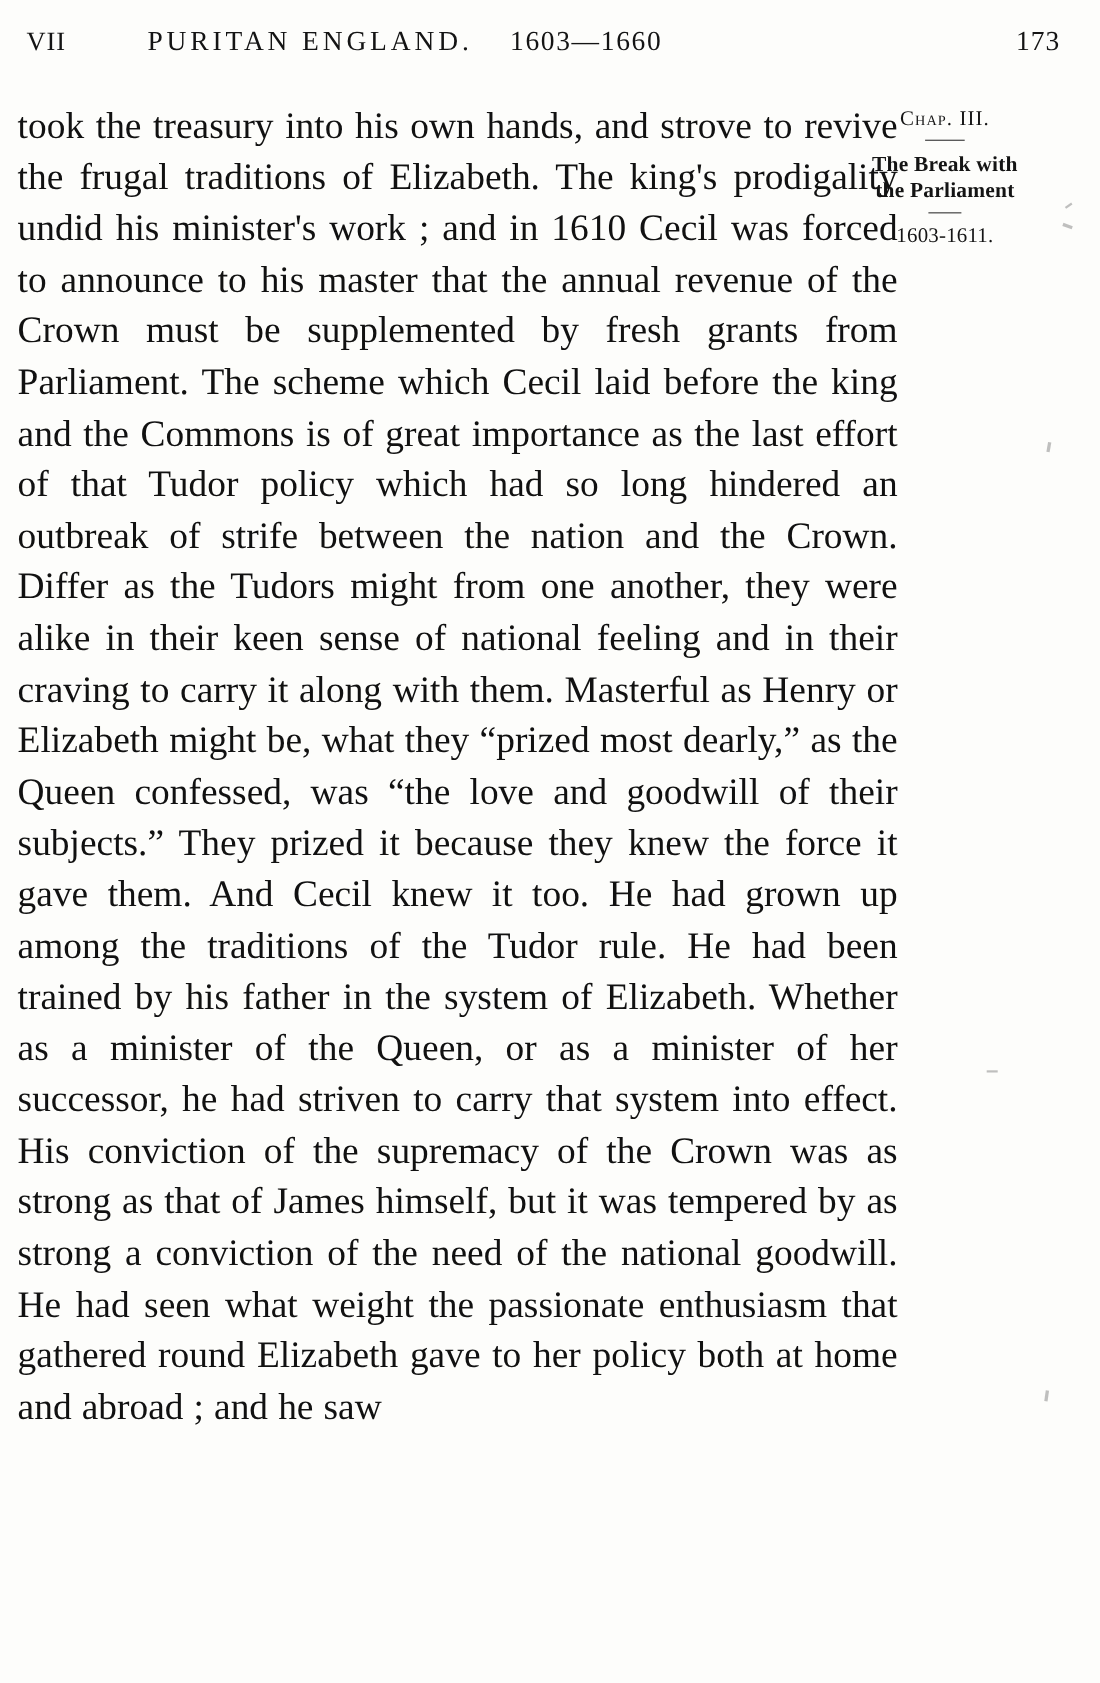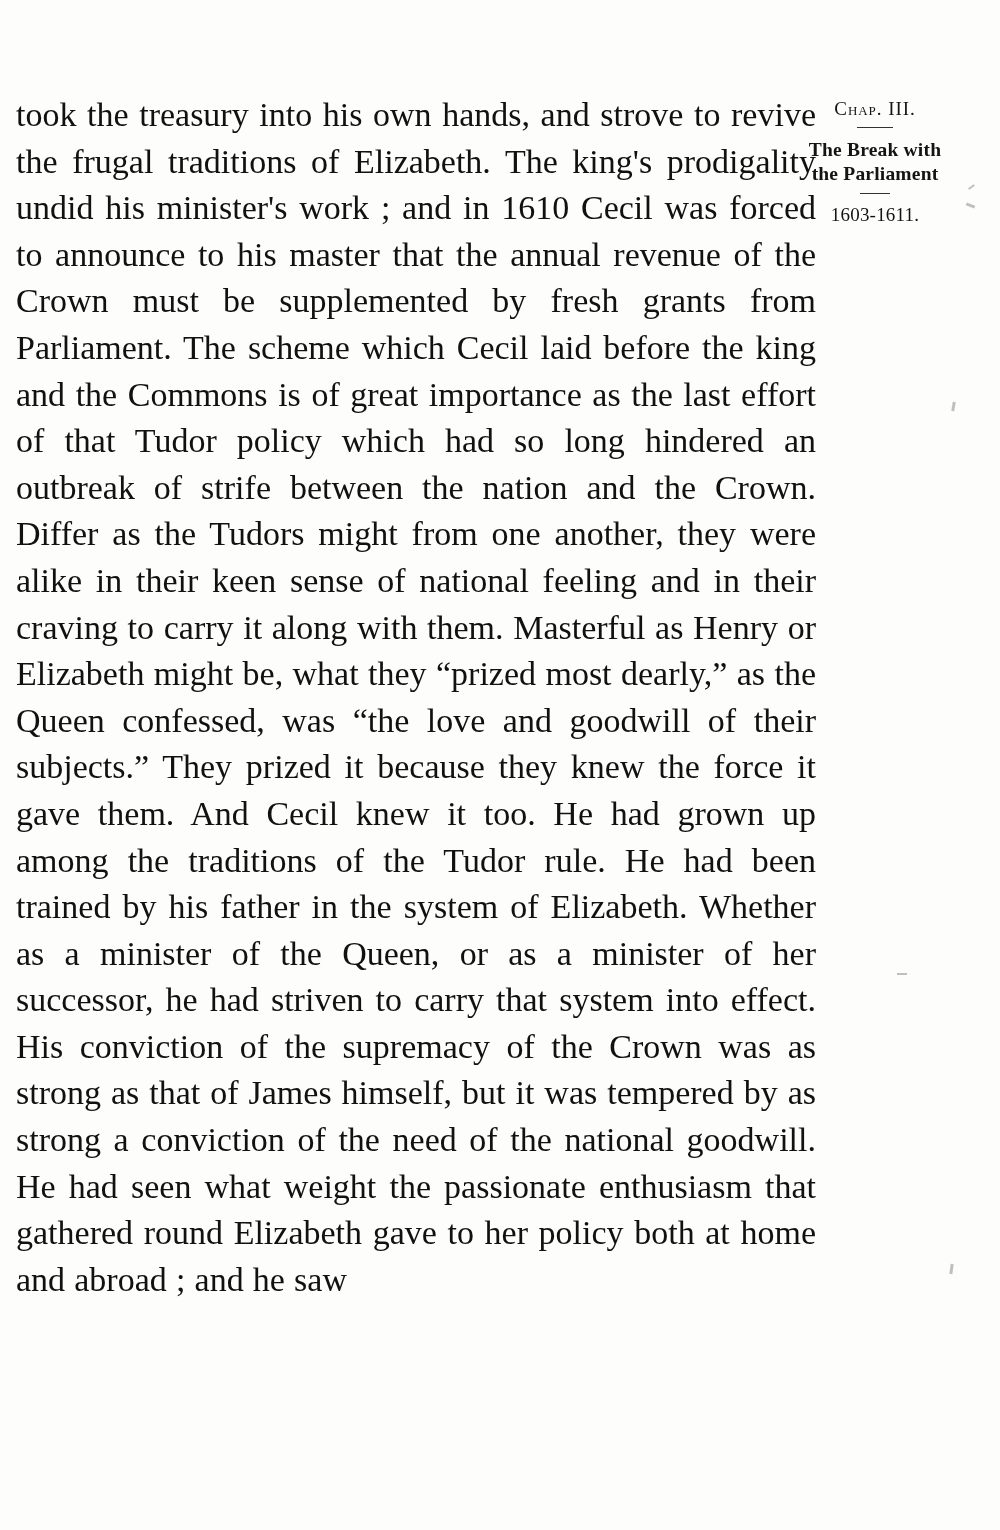--- a/index.html
+++ b/index.html
@@ -74,21 +74,21 @@
     text-align: justify;
     text-justify: inter-word;
     color: #111111;
     word-spacing: 0.02em;
     hyphens: manual;
   }
   
   .margin-col {
     position: absolute;
     top: 98px;
-    left: 800px;
+    left: 784px;
     width: 150px;
     text-align: center;
     color: #141414;
   }
   .note-chap {
     font-variant: small-caps;
     font-size: 19px;
     letter-spacing: 0.05em;
     white-space: nowrap;
   }
@@ -122,20 +122,27 @@
   .speck.s2 { left: 966px; top: 204px;  width: 9px;  height: 3px; transform: rotate(20deg); }
   .speck.s3 { left: 952px; top: 402px;  width: 3px;  height: 9px; transform: rotate(10deg); }
   .speck.s4 { left: 897px; top: 973px;  width: 10px; height: 2px; }
   .speck.s5 { left: 950px; top: 1264px; width: 3px;  height: 10px; transform: rotate(8deg); }
 </style>
 </head>
 <body>
 
 <div class="page">
 
+  <div class="running-head">
+    <div class="rh-chapter">VII</div>
+    <div class="rh-title">
+      <span>PURITAN ENGLAND.</span><span class="years">1603—1660</span>
+    </div>
+    <div class="rh-page">173</div>
+  </div>
 
   <div class="body-col">
     <p>took the treasury into his own hands, and strove to revive the frugal traditions of Elizabeth. The king's prodigality undid his minister's work ; and in 1610 Cecil was forced to announce to his master that the annual revenue of the Crown must be supplemented by fresh grants from Parliament. The scheme which Cecil laid before the king and the Commons is of great importance as the last effort of that Tudor policy which had so long hindered an outbreak of strife between the nation and the Crown. Differ as the Tudors might from one another, they were alike in their keen sense of national feeling and in their craving to carry it along with them. Masterful as Henry or Elizabeth might be, what they “prized most dearly,” as the Queen confessed, was “the love and goodwill of their subjects.” They prized it because they knew the force it gave them. And Cecil knew it too. He had grown up among the traditions of the Tudor rule. He had been trained by his father in the system of Elizabeth. Whether as a minister of the Queen, or as a minister of her successor, he had striven to carry that system into effect. His conviction of the supremacy of the Crown was as strong as that of James himself, but it was tempered by as strong a conviction of the need of the national goodwill. He had seen what weight the passionate enthusiasm that gathered round Elizabeth gave to her policy both at home and abroad ; and he saw</p>
   </div>
 
   <div class="margin-col">
     <div class="note-chap">Chap. III.</div>
     <div class="rule"></div>
     <div class="note-title">The Break with the Parliament</div>
     <div class="rule short"></div>

